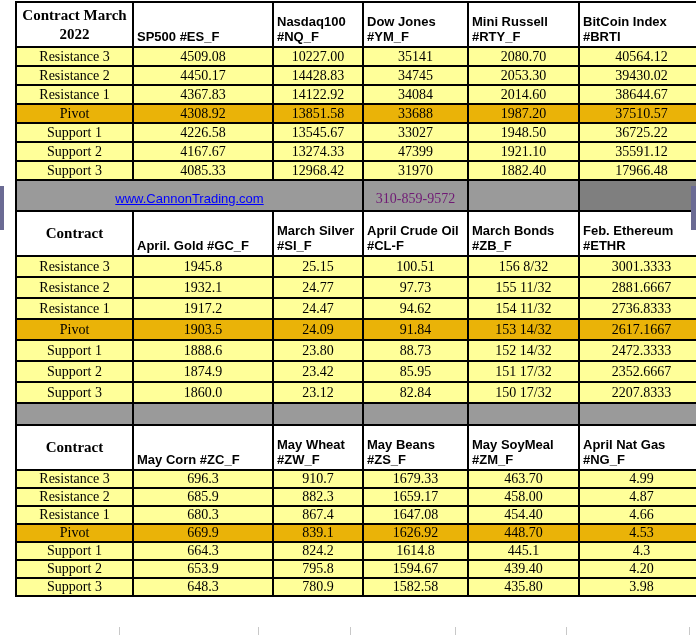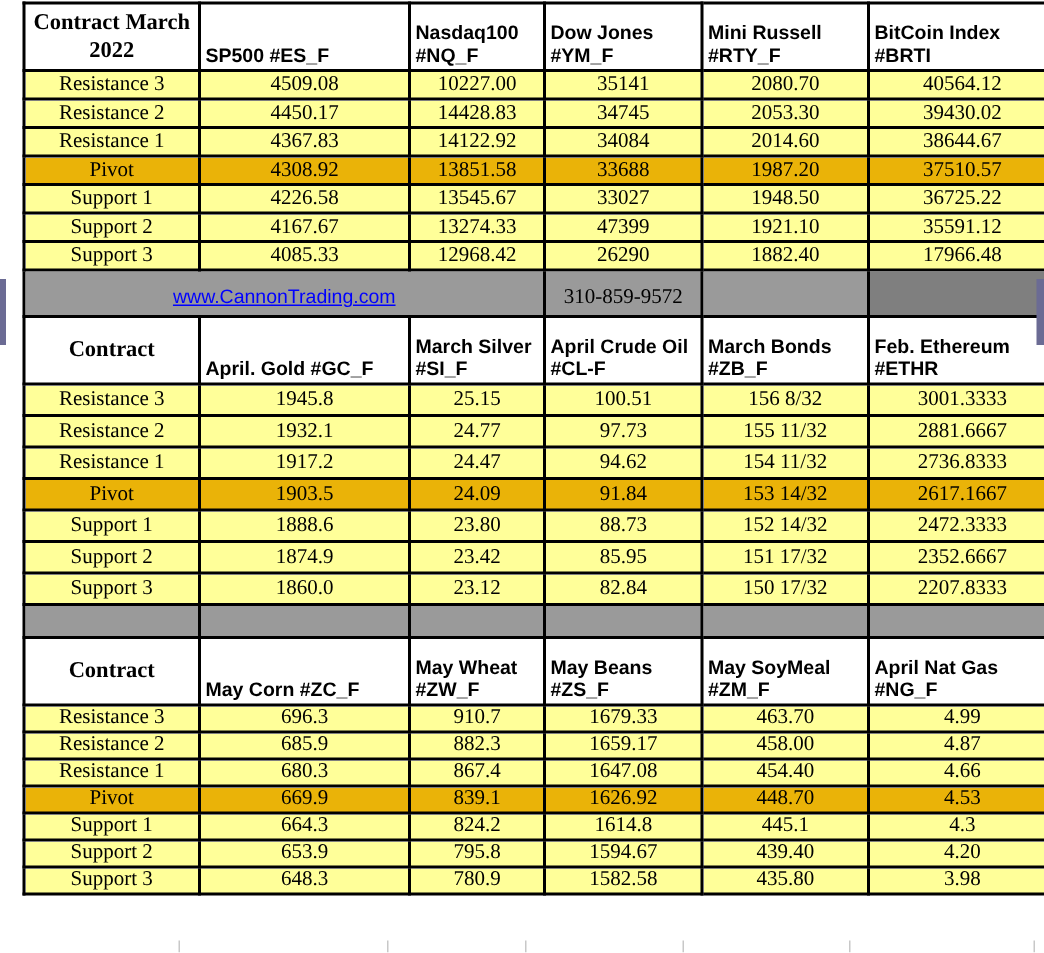--- a/index.html
+++ b/index.html
@@ -33,21 +33,21 @@
     background:#FFFF99;
   }
   tr.pivot td{background:#eab308;}
   
   td.band{background:#9A9A9A;vertical-align:bottom;text-align:center;padding-bottom:3px;}
   td.band-dark{background:#7F7F7F;}
   a.site{
     color:#0000FF;text-decoration:underline;
     font-family:"Liberation Sans","DejaVu Sans",sans-serif;font-size:13px;
   }
-  .phone{color:#000000;font-size:14px;font-family:"Liberation Serif","DejaVu Serif",serif;}
+  .phone{color:#701a75;font-size:14px;font-family:"Liberation Serif","DejaVu Serif",serif;}
   
   tr.hr1{height:36px;} tr.dr1{height:19px;} tr.b1{height:31px;}
   tr.hr2{height:41px;} tr.dr2{height:21px;} tr.b2{height:22px;}
   tr.hr3{height:28px;} tr.dr3{height:18px;}
   
   .edge{position:absolute;top:186px;height:44px;background:#6B6B94;}
   .edge-left{left:0;width:4px;}
   .edge-right{left:691px;width:5px;}
   
   .gridline{position:absolute;top:627px;height:8px;width:1px;background:#C8C8C8;}
@@ -123,21 +123,21 @@
           <td class="data">4167.67</td>
           <td class="data">13274.33</td>
           <td class="data">47399</td>
           <td class="data">1921.10</td>
           <td class="data">35591.12</td>
         </tr>
         <tr class="dr1">
           <td class="rowlabel">Support 3</td>
           <td class="data">4085.33</td>
           <td class="data">12968.42</td>
-          <td class="data">26290</td>
+          <td class="data">31970</td>
           <td class="data">1882.40</td>
           <td class="data">17966.48</td>
         </tr>
         <tr class="b1">
           <td class="band" colspan="3"><a class="site" href="#">www.CannonTrading.com</a></td>
           <td class="band"><span class="phone">310-859-9572</span></td>
           <td class="band"></td>
           <td class="band band-dark"></td>
         </tr>
         <tr class="hr2">

